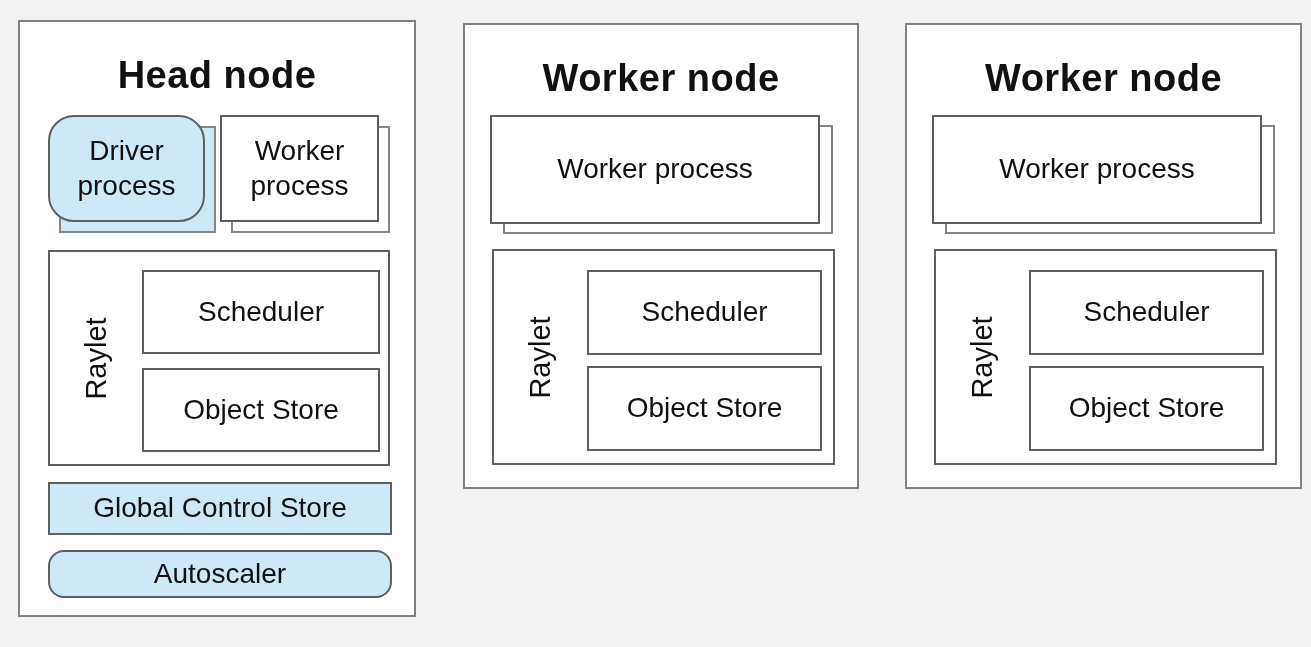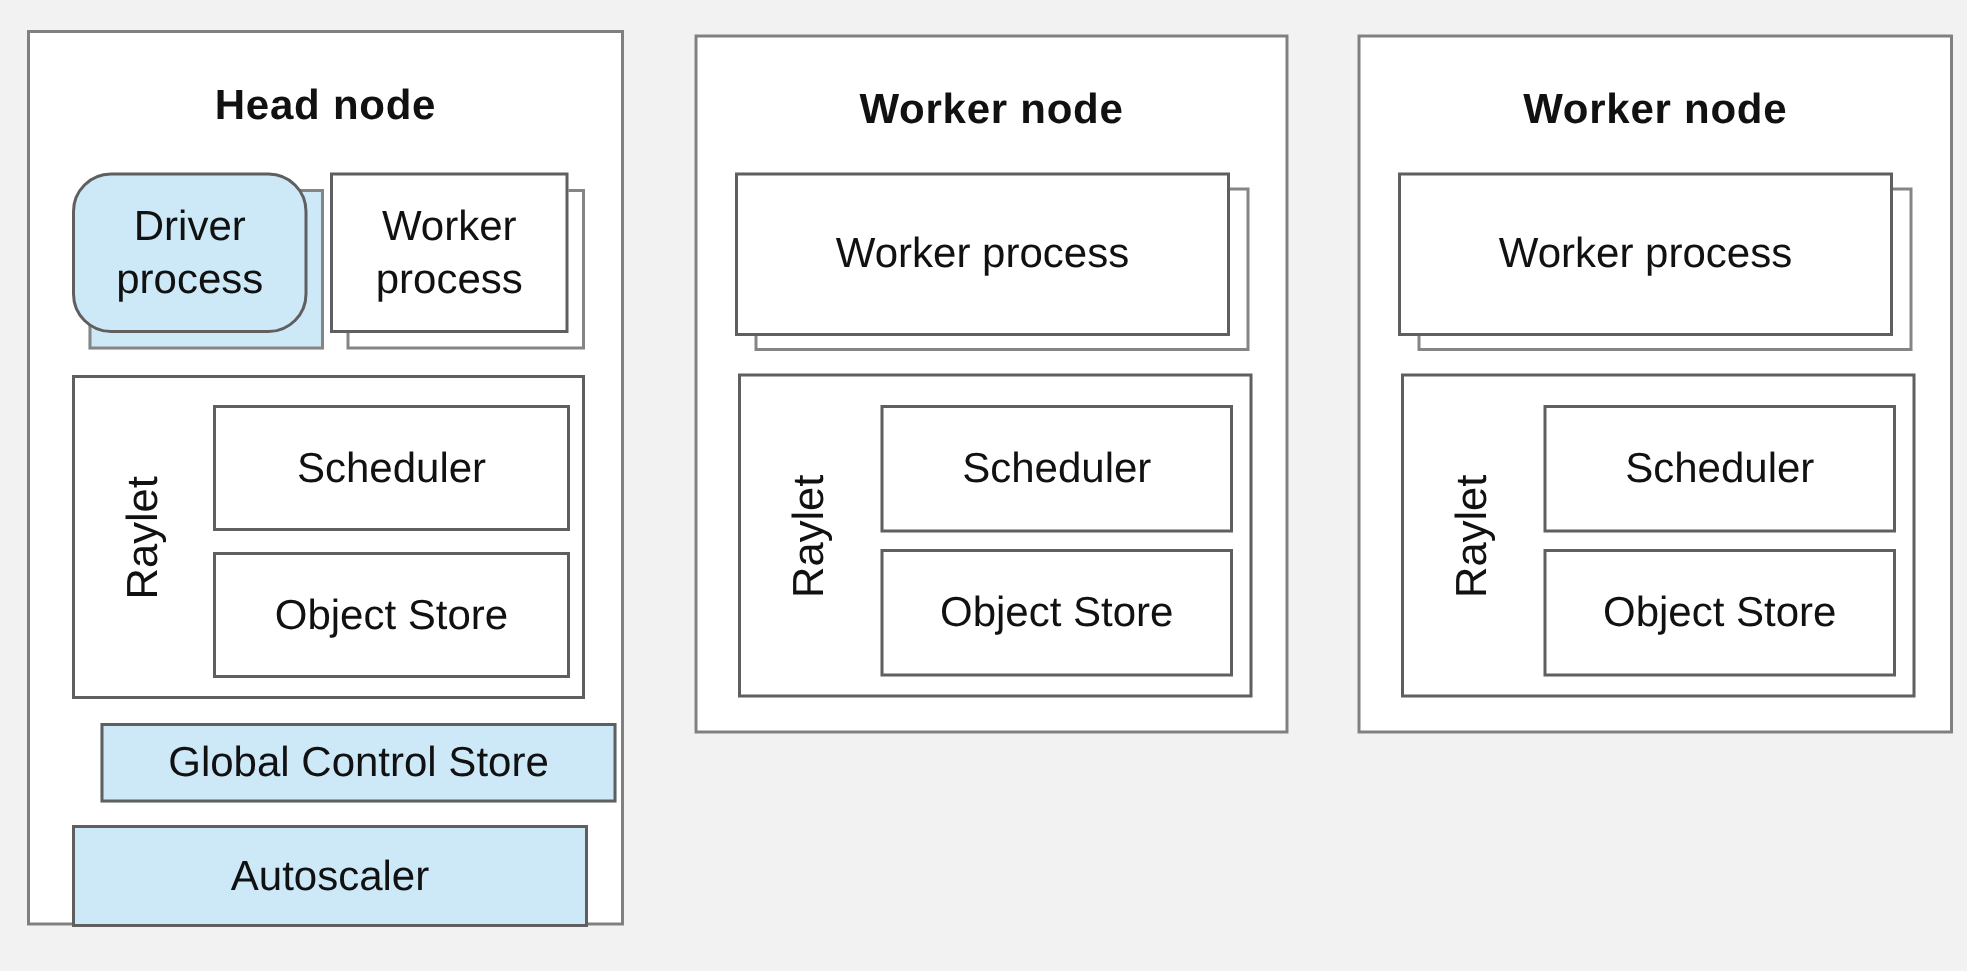--- a/index.html
+++ b/index.html
@@ -28,21 +28,21 @@
     position: absolute;
     background: var(--fill);
     border: 2px solid var(--node-border);
   }
   .node-title {
     position: absolute;
     left: 0; right: 0;
     top: 32px;
     text-align: center;
     font-weight: bold;
-    font-size: 28px;
+    font-size: 38px;
     letter-spacing: 0.5px;
   }
   .stack { position: absolute; }
   .box {
     position: absolute;
     background: var(--fill);
     border: 2px solid var(--box-border);
     display: flex;
     align-items: center;
     justify-content: center;
@@ -80,22 +80,22 @@
   .head-driver-stack .front  { left: 0;    top: 0;    width: 157px; height: 107px; border-radius: 26px; }
 
   .head-worker-stack { left: 200px; top: 93px; width: 172px; height: 120px; }
   .head-worker-stack .behind { left: 11px; top: 11px; width: 159px; height: 107px; }
   .head-worker-stack .front  { left: 0;    top: 0;    width: 159px; height: 107px; }
 
   .head-raylet { left: 28px; top: 228px; width: 342px; height: 216px; }
   .head-raylet .scheduler    { left: 92px; top: 18px;  width: 238px; height: 84px; }
   .head-raylet .object-store { left: 92px; top: 116px; width: 238px; height: 84px; }
 
-  .gcs        { left: 28px; top: 460px; width: 344px; height: 53px; margin-left: 19px; }
-  .autoscaler { left: 28px; top: 528px; width: 344px; height: 68px; }
+  .gcs        { left: 28px; top: 460px; width: 344px; height: 53px; }
+  .autoscaler { left: 28px; top: 528px; width: 344px; height: 48px; border-radius: 16px; }
 
   
   .worker-node-1 { left: 463px; top: 23px; width: 396px; height: 466px; }
   .worker-node-2 { left: 905px; top: 23px; width: 397px; height: 466px; }
 
   .wn-worker-stack { left: 25px; top: 90px; width: 346px; height: 122px; }
   .wn-worker-stack .behind { left: 13px; top: 10px; width: 330px; height: 109px; }
   .wn-worker-stack .front  { left: 0;    top: 0;    width: 330px; height: 109px; }
 
   .wn-raylet { left: 27px; top: 224px; width: 343px; height: 216px; }

